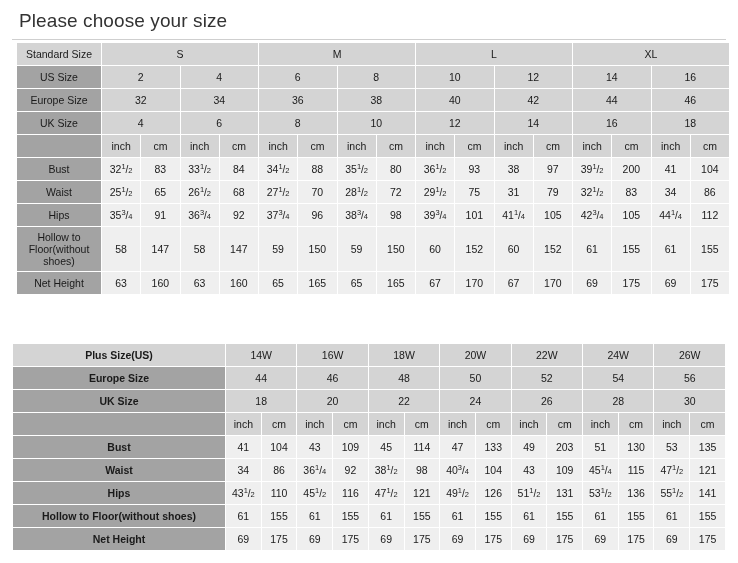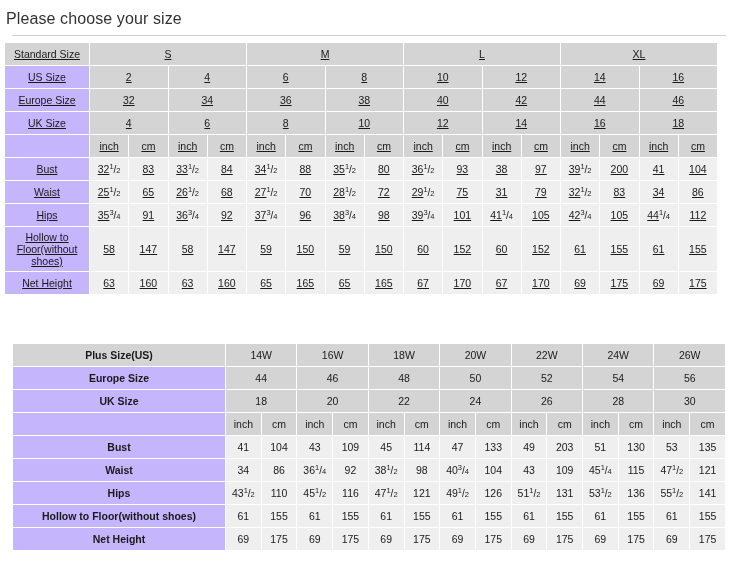--- a/index.html
+++ b/index.html
@@ -15,23 +15,23 @@
     overflow: hidden;
   }
   .page {
     position: relative;
     width: 738px;
     height: 563px;
     box-sizing: border-box;
     padding: 0;
   }
   .title {
-    font-size: 16px;
+    font-size: 19px;
     color: #333;
-    padding: 10px 0 0 6px;
+    padding: 10px 0 0 19px;
     letter-spacing: .1px;
   }
   .rule {
     height: 1px;
     background: #cfcfcf;
     margin: 7px 12px 0 12px;
   }
   table {
     border-collapse: collapse;
     table-layout: fixed;
@@ -41,29 +41,28 @@
   td, th {
     border: 1px solid #ffffff;
     text-align: center;
     vertical-align: middle;
     font-weight: normal;
     padding: 0;
     height: 21px;
     line-height: 1.15;
   }
   .hdr { background: #d4d4d4; }
-  .lbl { background: #c4b5fd; }
+  .lbl { background: #a3a3a3; }
   .val { background: #efefef; }
   
   #top-table {
     position: absolute;
-    left: 4px;
+    left: 16px;
     top: 42px;
     width: 714px;
-    text-decoration: underline;
   }
   #top-table td { height: 22px; }
   #top-table .tall { height: 44px; }
   #top-table .row-label { width: 84px; }
   
   #bottom-table {
     position: absolute;
     left: 12px;
     top: 343px;
     width: 714px;

